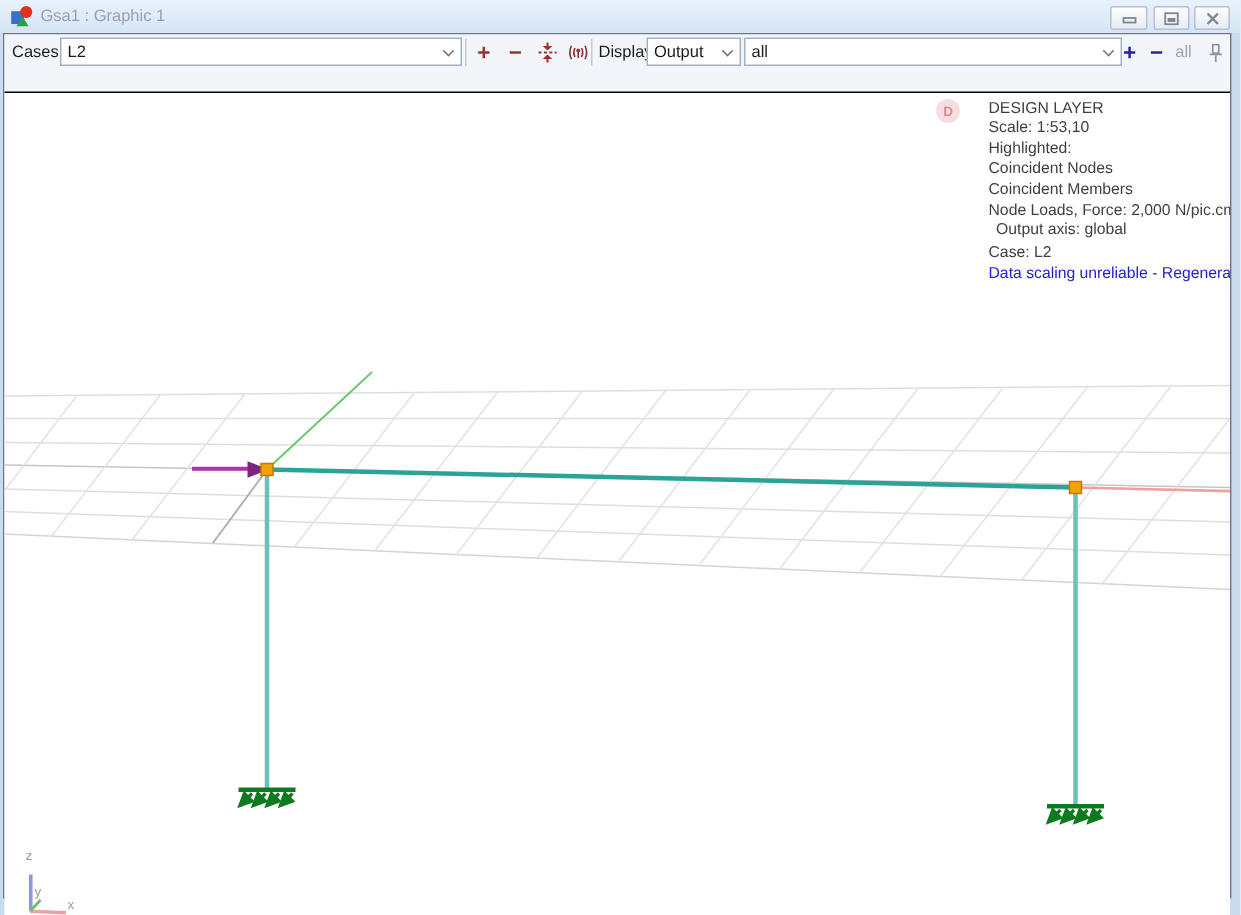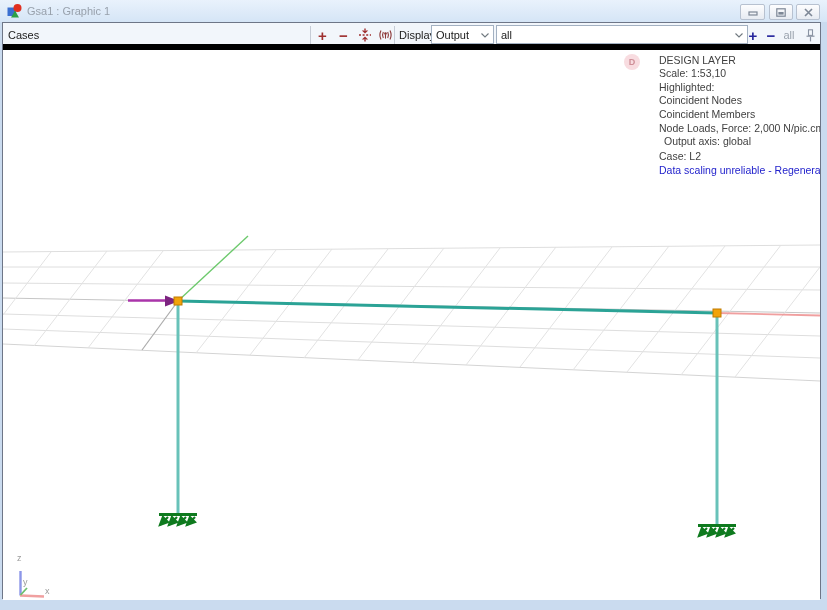--- a/index.html
+++ b/index.html
@@ -27,22 +27,22 @@
     border: 1px solid #b7c1d0; border-radius: 2px;
     display: flex; align-items: center; justify-content: center;
   }
   .winbtn svg { display: block; }
   
   .client {
     position: absolute; left: 2px; top: 22px; width: 819px; height: 577px;
     border: 1px solid #6e7687; background: #ffffff;
   }
   .toolbar {
-    position: relative; width: 100%; height: 27px;
-    background: #f2f6fb; border-bottom: 6px solid #000000;
+    position: relative; width: 100%; height: 39px;
+    background: #f2f6fb; border-bottom: 1px solid #000000;
   }
   .tb-label { position: absolute; top: 6px; font-size: 11px; color: #1c1c1c; white-space: nowrap; }
   .combo {
     position: absolute; top: 2px; height: 19px; background: #fff;
     border: 1px solid #a3b1c2; font-size: 11px; color: #1a1a1a;
   }
   .combo .val { position: absolute; left: 4px; top: 3px; white-space: nowrap; }
   .combo .chev { position: absolute; right: 4px; top: 7px; }
   .tb-sep { position: absolute; top: 3px; width: 1px; height: 18px; background: #c6ccd6; }
   .tb-btn {
@@ -102,20 +102,26 @@
       <path d="M1,1 L8,8 M8,1 L1,8" stroke="#7d8796" stroke-width="1.6"></path>
     </svg>
   </div>
 </div>
 
 <div class="client">
 
   <div class="toolbar">
     <span class="tb-label" style="left:5px;">Cases</span>
 
+    <div class="combo" style="left:37px;width:268px;">
+      <span class="val">L2</span>
+      <svg class="chev" width="8" height="5" viewBox="0 0 8 5">
+        <polyline points="0.5,0.5 4,4 7.5,0.5" fill="none" stroke="#70797f" stroke-width="1.1"></polyline>
+      </svg>
+    </div>
 
     <div class="tb-sep" style="left:307px;"></div>
 
     <button class="tb-btn red" style="left:309px;width:21px;">
       <span>+</span>
     </button>
     <button class="tb-btn red" style="left:330px;width:21px;">
       <span>−</span>
     </button>
     <button class="tb-btn" style="left:351px;width:21px;">

